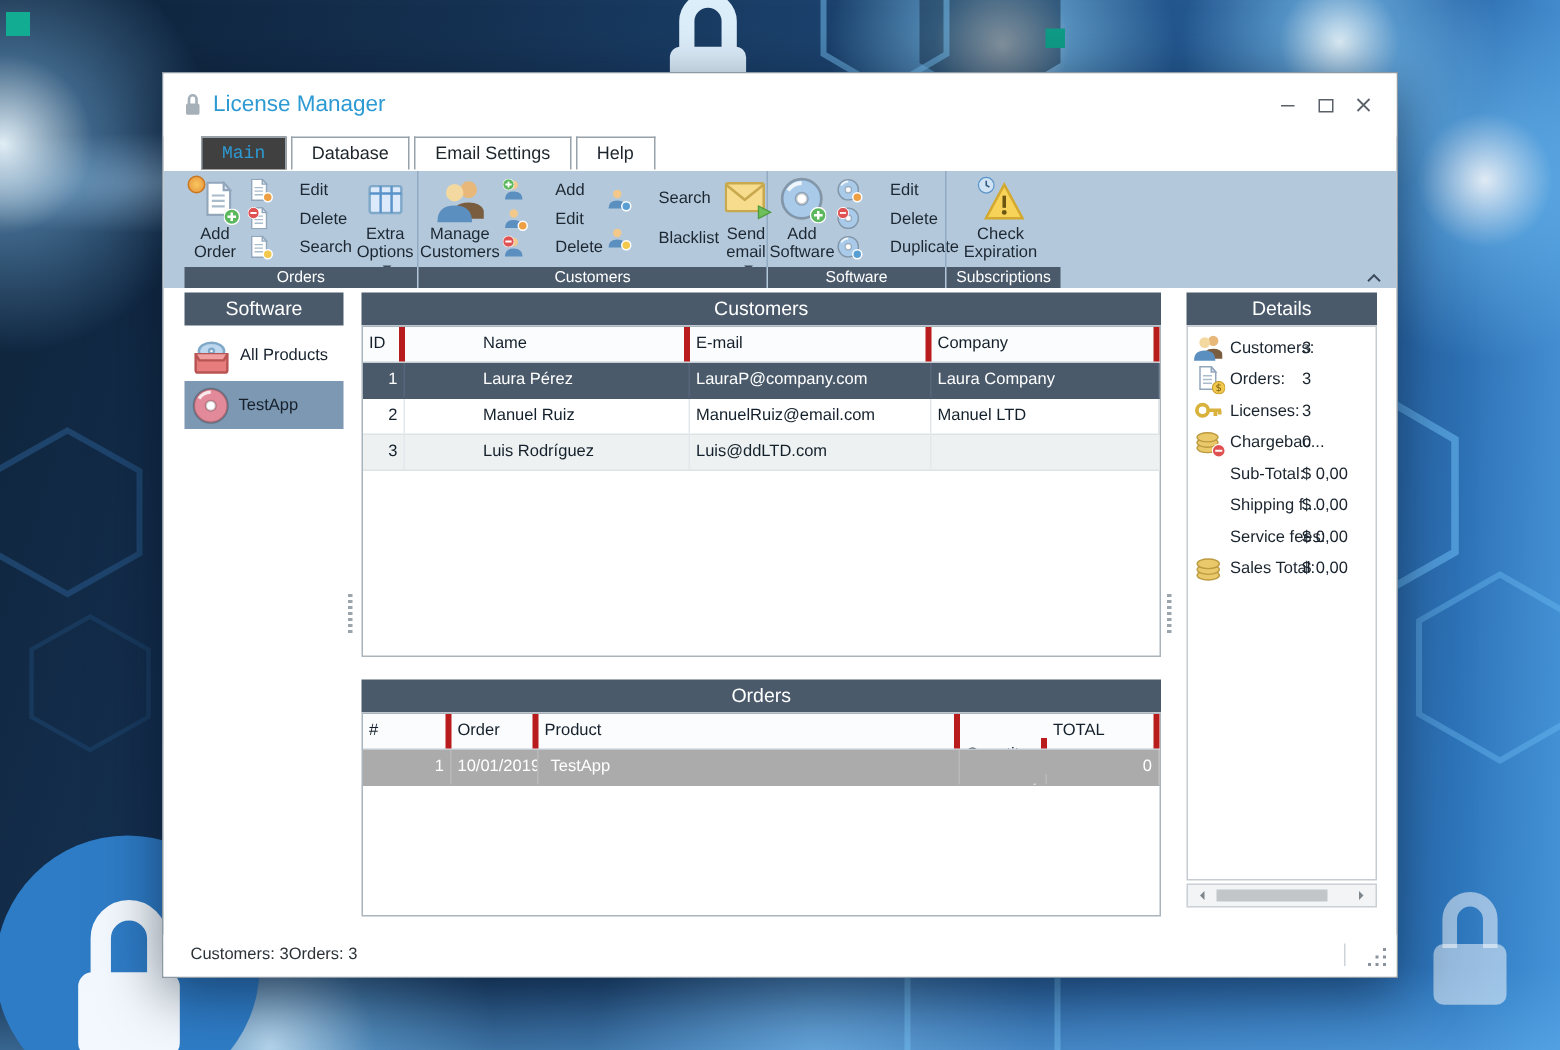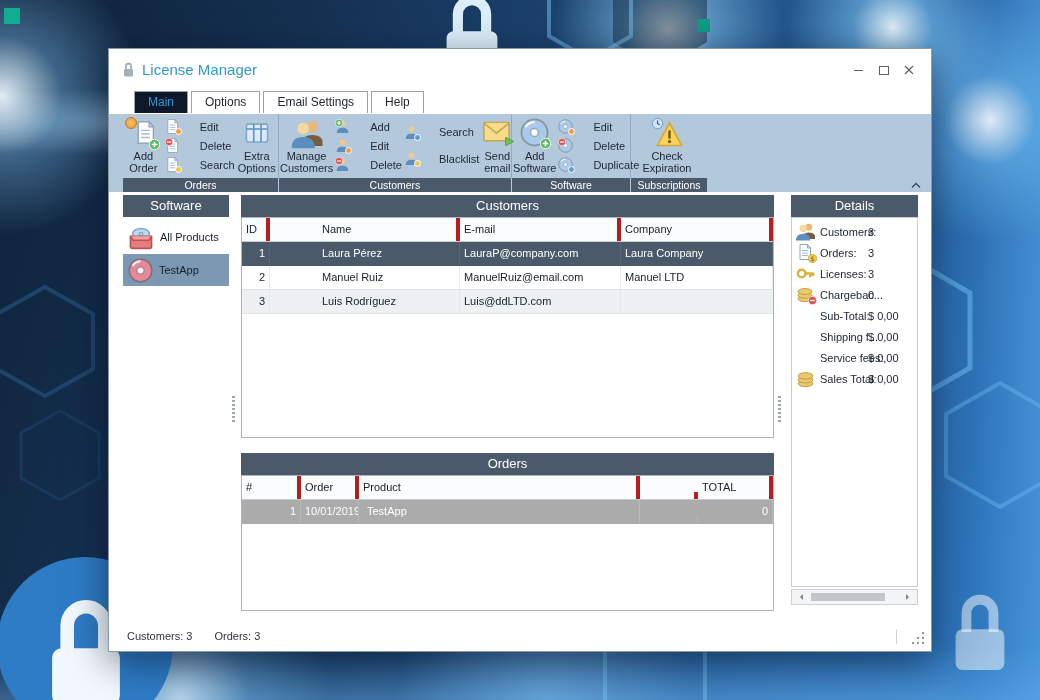--- a/index.html
+++ b/index.html
@@ -29,21 +29,21 @@
   .apptitle{position:absolute;left:13px;top:12px;display:flex;align-items:center;gap:7px;
     font-size:15px;color:#2e9ad3;}
   .wctrls{position:absolute;right:10px;top:12px;display:flex;}
   .wc{width:25px;height:18px;display:flex;align-items:center;justify-content:center;cursor:default;}
   .wc-min i{display:block;width:9px;height:1px;background:#5a6168;}
   .wc-max i{display:block;width:8px;height:7px;border:1px solid #5a6168;}
   
   .tabstrip{position:absolute;left:0;top:42px;right:0;height:23px;display:flex;padding-left:25px;gap:3px;}
   .tab{height:22px;line-height:21px;padding:0 13px;font-size:12px;color:#1d252c;background:#fff;
     border:1px solid #97a2ab;border-bottom:none;box-sizing:border-box;cursor:default;}
-  .tab.active{background:#0f172a;color:#2e9ad3;border-color:#97a2ab;}
+  .tab.active{background:#404040;color:#2e9ad3;border-color:#97a2ab;font-family:Liberation Mono, monospace;}
   
   .ribbon{position:absolute;left:0;top:65px;right:0;height:64px;background:#b3c8db;
     display:flex;padding-left:14px;box-sizing:border-box;}
   .rgroup{display:flex;gap:2px;box-sizing:border-box;padding:2px 1px;}
   .g-orders{width:155px;} .g-customers{width:232px;} .g-software{width:118px;} .g-subs{width:76px;}
   .rsep{width:1px;background:#93abc2;}
   .bigbtn{display:flex;flex-direction:column;align-items:center;justify-content:flex-start;
     font-size:11px;line-height:1.12;text-align:center;color:#1c2732;padding-top:2px;cursor:default;}
   .bb-w44{width:44px;}.bb-w46{width:46px;}.bb-w64{width:64px;}.bb-w70{width:70px;}.bb-w44s{width:44px;}
   .bicon{position:relative;width:32px;height:31px;flex:0 0 auto;margin-bottom:1px;}
@@ -99,21 +99,21 @@
     border:1px solid #c9d0d6;box-sizing:border-box;}
   .d-thumb{position:absolute;left:19px;top:3px;width:74px;height:8px;background:#c2c6c9;}
   .sb-arrow{position:absolute;top:4px;width:0;height:0;border:3px solid transparent;}
   .sb-left{left:5px;border-right-color:#7d868d;}
   .sb-right{right:5px;border-left-color:#7d868d;}
   
   .splitter{position:absolute;width:3px;height:26px;top:347px;cursor:col-resize;
     background:repeating-linear-gradient(to bottom,#9aa5ad 0 2px,transparent 2px 4px);}
   .sp-left{left:123px;} .sp-right{left:669px;}
   .statusbar{position:absolute;left:0;right:0;bottom:0;height:28px;background:#fff;}
-  .statustext{position:absolute;left:18px;top:7px;font-size:11px;color:#2c3338;display:flex;gap:22px;}
+  .statustext{position:absolute;left:18px;top:7px;font-size:11px;color:#2c3338;display:flex;}
   .statussep{position:absolute;right:34px;top:6px;width:1px;height:15px;background:#cdd3d8;}
   .grip{position:absolute;right:7px;top:8px;width:13px;height:13px;}
   .grip i{position:absolute;width:2px;height:2px;background:#8a939b;}
   .gp1{right:0;bottom:0;}.gp2{right:0;bottom:5px;}.gp3{right:0;bottom:10px;}
   .gp4{right:5px;bottom:0;}.gp5{right:5px;bottom:5px;}.gp6{right:10px;bottom:0;}
   .defs{position:absolute;width:0;height:0;overflow:hidden;}
 </style>
 </head>
 <body>
 
@@ -237,21 +237,21 @@
       <span class="wc">
         <svg width="10" height="10" viewBox="0 0 10 10">
             <path d="M1 1l8 8M9 1l-8 8" stroke="#5a6168" stroke-width="1.2"></path>
           </svg>
       </span>
     </div>
   </div>
 
   <div class="tabstrip">
     <div class="tab active">Main</div>
-    <div class="tab">Options</div>
+    <div class="tab">Database</div>
     <div class="tab">Email Settings</div>
     <div class="tab">Help</div>
   </div>
 
   <div class="ribbon">
 
     <div class="rgroup g-orders">
       <div class="bigbtn bb-w44">
         <span class="bicon">
           <svg class="bsvg" style="left:7px;top:1px;width:23px;height:27px" viewBox="0 0 16 16">

